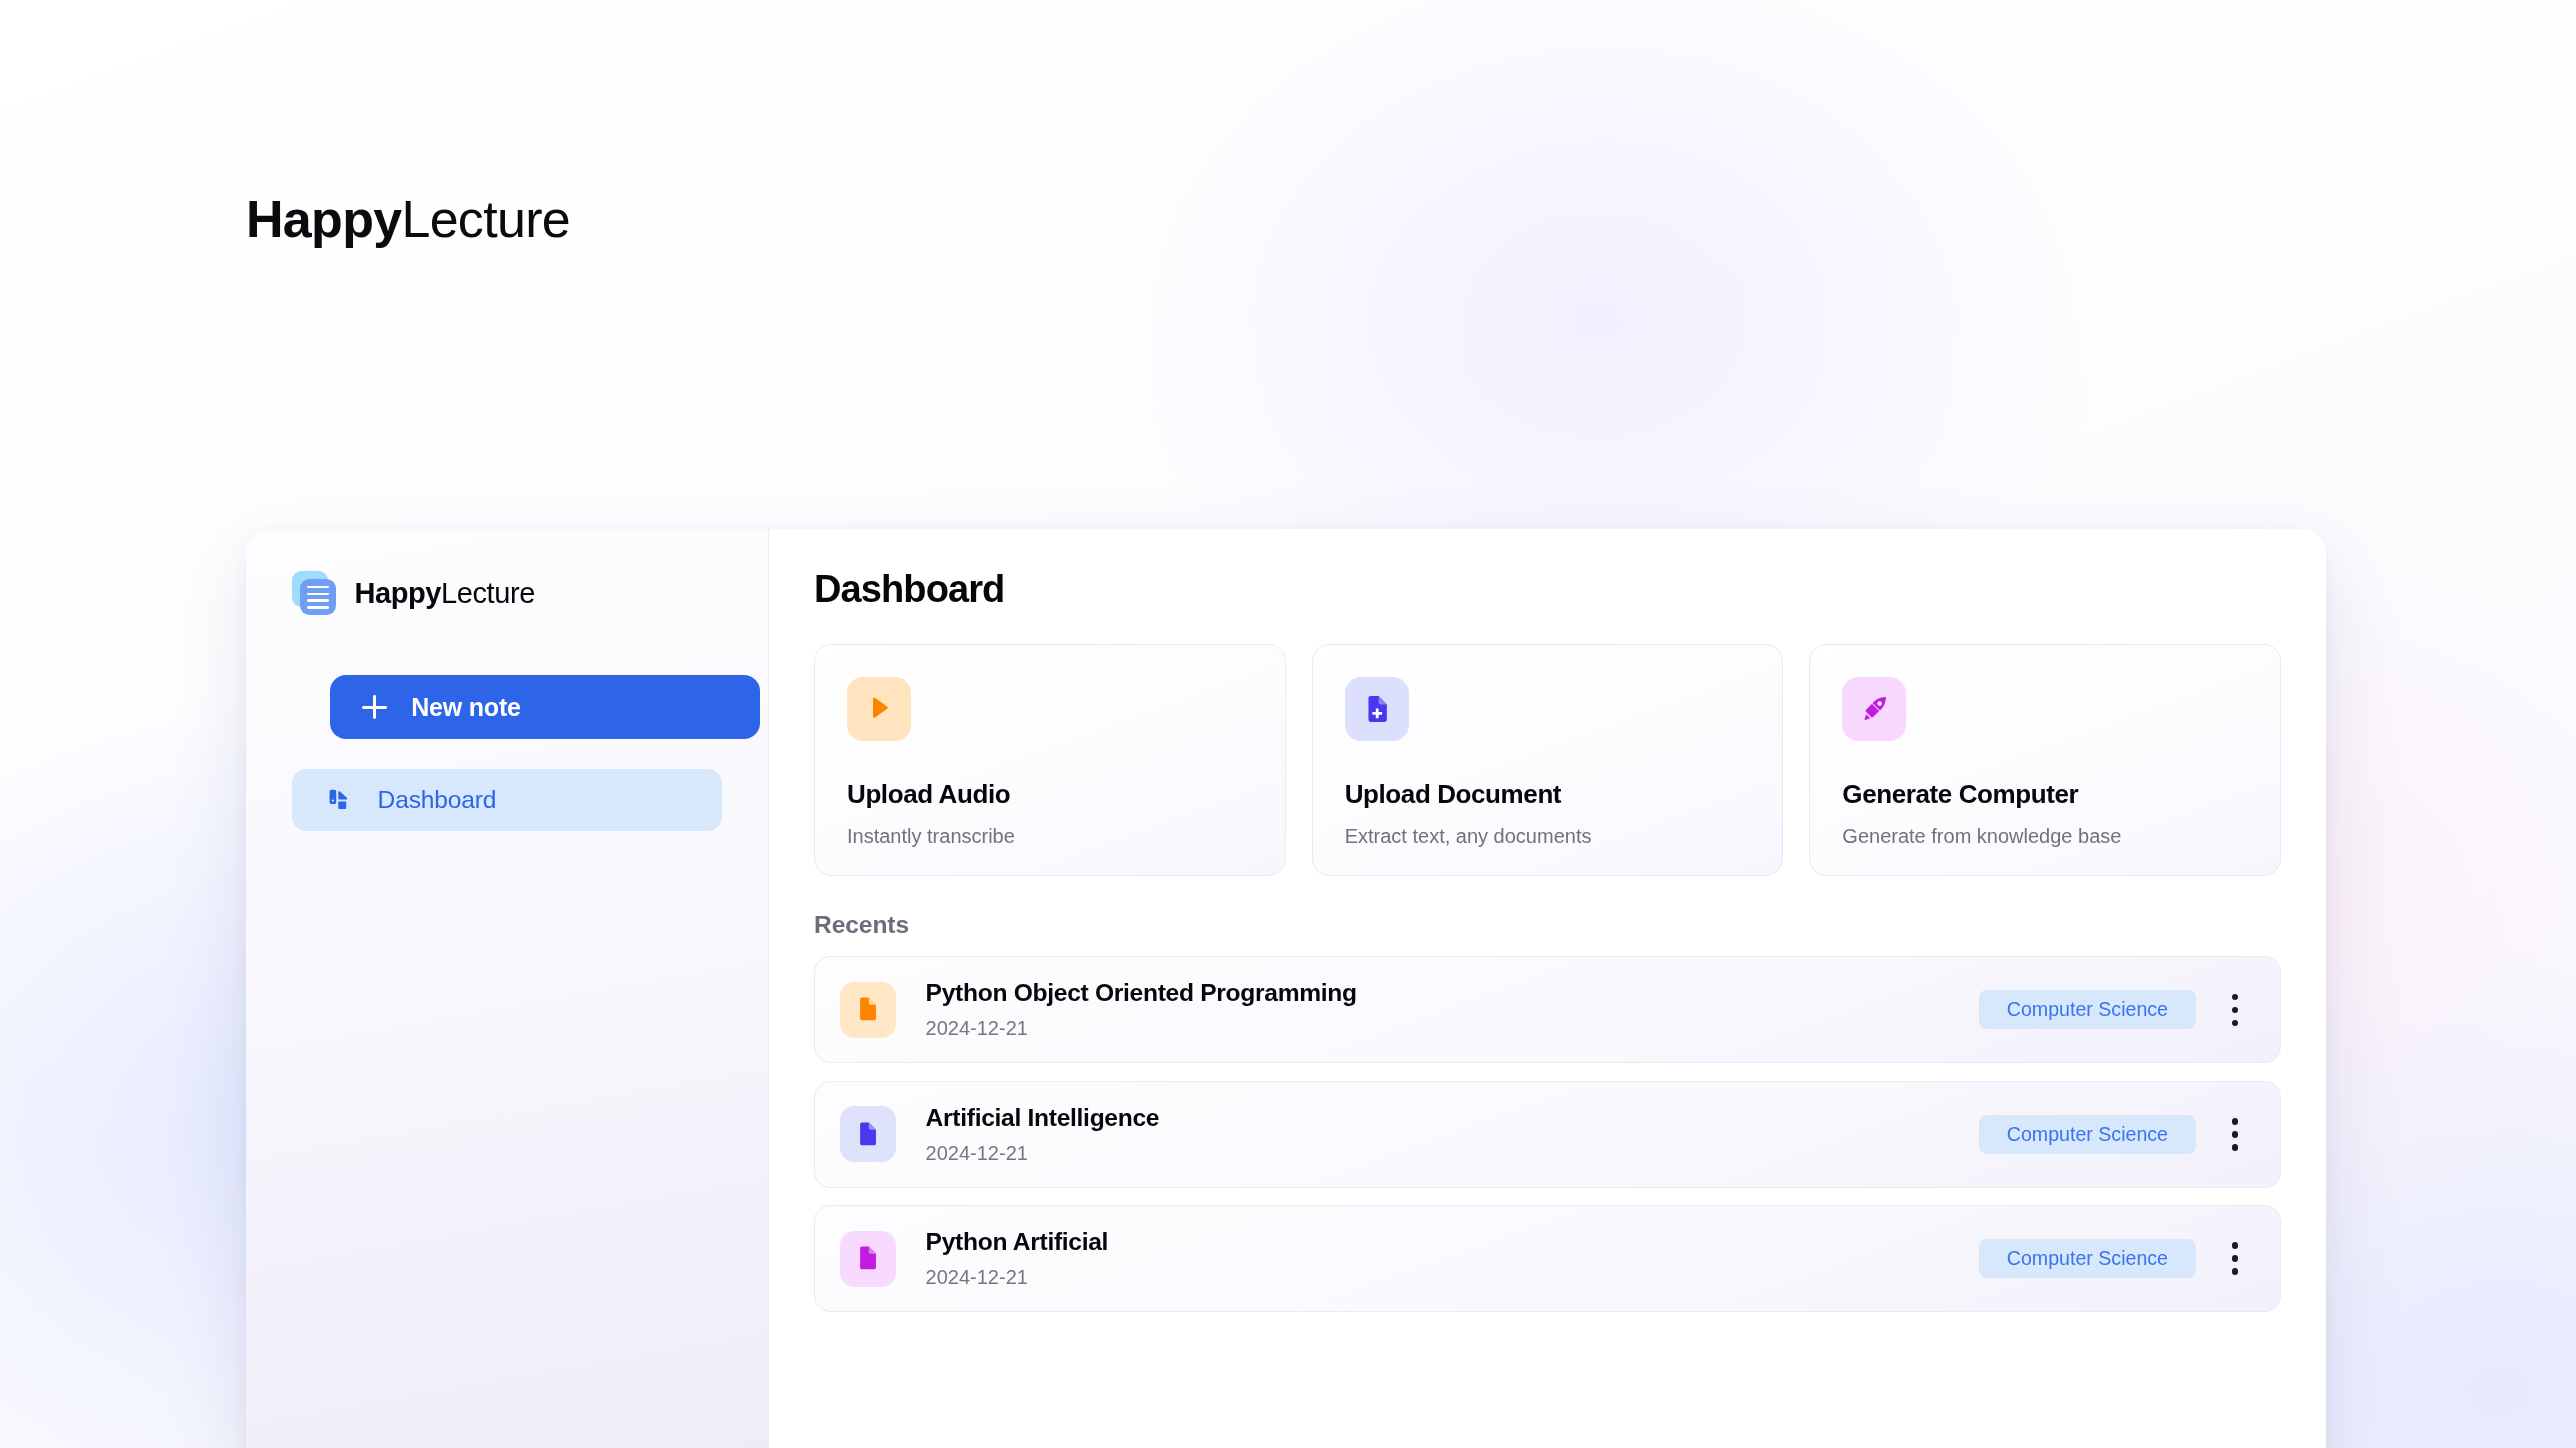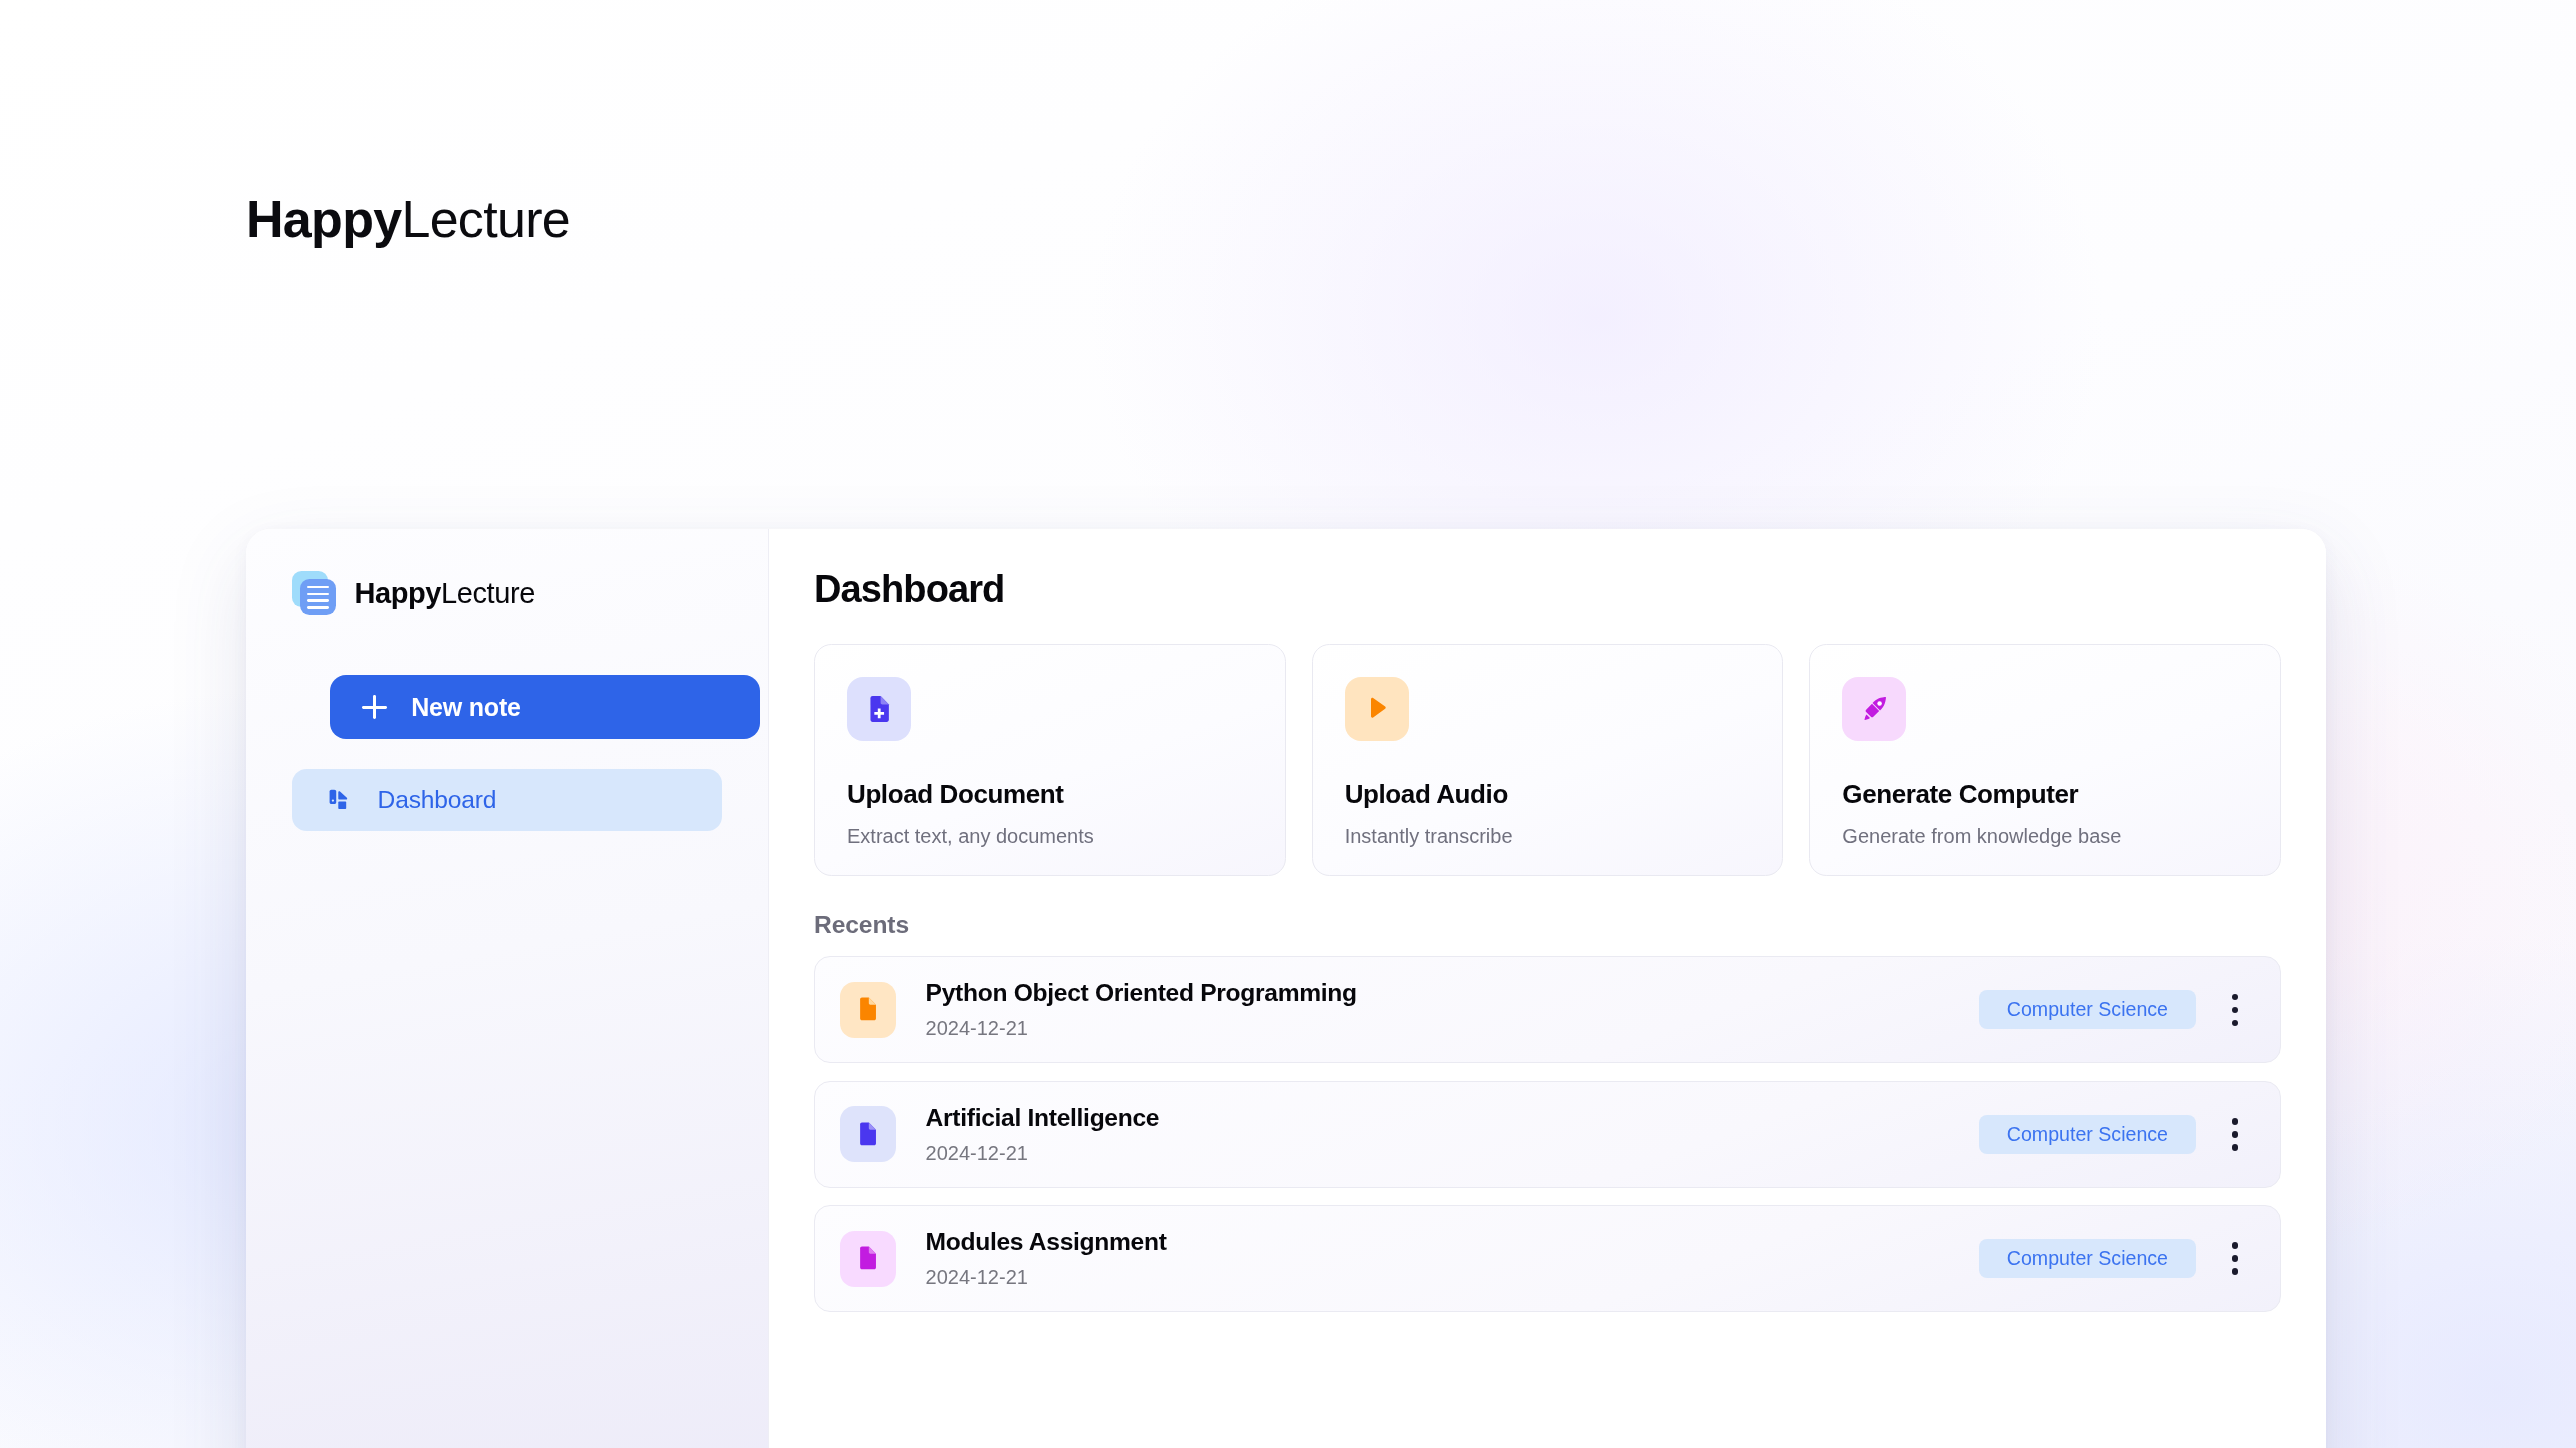--- a/index.html
+++ b/index.html
@@ -358,39 +358,39 @@
     </div>
   </div>
 
   <div id="main">
 
     <div id="page-title">Dashboard</div>
 
     <div id="action-cards">
 
       <div class="action-card">
+        <div class="card-icon" style="background:#ffe4bf">
+          <svg width="32" height="32" viewBox="0 0 24 24" fill="#fb8500">
+            <path d="M7.5 4.6c0-.8.9-1.3 1.6-.9l9 6.4c.6.4.6 1.4 0 1.8l-9 6.4c-.7.5-1.6 0-1.6-.9V4.6z"></path>
+          </svg>
+        </div>
+        <div class="card-title">Upload Audio</div>
+        <div class="card-sub">Instantly transcribe</div>
+      </div>
+
+      <div class="action-card">
         <div class="card-icon" style="background:#dde0fd">
           <svg width="32" height="32" viewBox="0 0 24 24" fill="#4a37ef">
             <path d="M5.6 3.9c0-.9.7-1.6 1.6-1.6h6l6.2 6.3v11.5c0 .9-.7 1.6-1.6 1.6H7.2c-.9 0-1.6-.7-1.6-1.6V3.9z"></path>
             <path d="M13.2 2.3l6.2 6.3h-4.9c-.7 0-1.3-.6-1.3-1.3V2.3z" fill="#8d82f5"></path>
             <path d="M11.1 11.6h2.1v2.6h2.6v2.1h-2.6v2.6h-2.1v-2.6H8.5v-2.1h2.6v-2.6z" fill="#ffffff"></path>
           </svg>
         </div>
         <div class="card-title">Upload Document</div>
         <div class="card-sub">Extract text, any documents</div>
-      </div>
-
-      <div class="action-card">
-        <div class="card-icon" style="background:#ffe4bf">
-          <svg width="32" height="32" viewBox="0 0 24 24" fill="#fb8500">
-            <path d="M7.5 4.6c0-.8.9-1.3 1.6-.9l9 6.4c.6.4.6 1.4 0 1.8l-9 6.4c-.7.5-1.6 0-1.6-.9V4.6z"></path>
-          </svg>
-        </div>
-        <div class="card-title">Upload Audio</div>
-        <div class="card-sub">Instantly transcribe</div>
       </div>
 
       <div class="action-card">
         <div class="card-icon" style="background:#f7d9fd">
           <svg width="32" height="32" viewBox="0 0 24 24" fill="#c21ce0">
             <path d="M20.9 3.1c.2-.1-.1 5.6-3.3 8.9l-1.1 1.1-5.6-5.6 1.1-1.1c3.3-3.2 8.7-3.4 8.9-3.3z"></path>
             <path d="M10.5 8.1l5.4 5.4-4.4 4.4c-.5.5-1.3.5-1.8 0l-3.6-3.6c-.5-.5-.5-1.3 0-1.8l4.4-4.4z"></path>
             <circle cx="16.2" cy="7.8" r="1.7" fill="#ffffff"></circle>
             <path d="M6.4 16.1c-1.2 1.2-1.5 4.1-1.5 4.1s2.9-.3 4.1-1.5l-2.6-2.6z"></path>
           </svg>
@@ -444,21 +444,21 @@
       </div>
 
       <div class="recent-row">
         <div class="row-icon" style="background:#f8daff">
           <svg width="29" height="29" viewBox="0 0 24 24" fill="#c21ce0">
             <path d="M5.9 3.6c0-.8.7-1.5 1.5-1.5h5.7l5.9 6v11.3c0 .8-.7 1.5-1.5 1.5H7.4c-.8 0-1.5-.7-1.5-1.5V3.6z"></path>
             <path d="M13.1 2.1l5.9 6h-4.7c-.7 0-1.2-.5-1.2-1.2V2.1z" fill="#e07df0"></path>
           </svg>
         </div>
         <div class="row-text">
-          <div class="row-title">Modules Assignment</div>
+          <div class="row-title">Python Artificial</div>
           <div class="row-date">2024-12-21</div>
         </div>
         <div class="row-tag">Computer Science</div>
         <div class="row-menu">
             <i></i>
             <i></i>
             <i></i>
           </div>
       </div>
 

